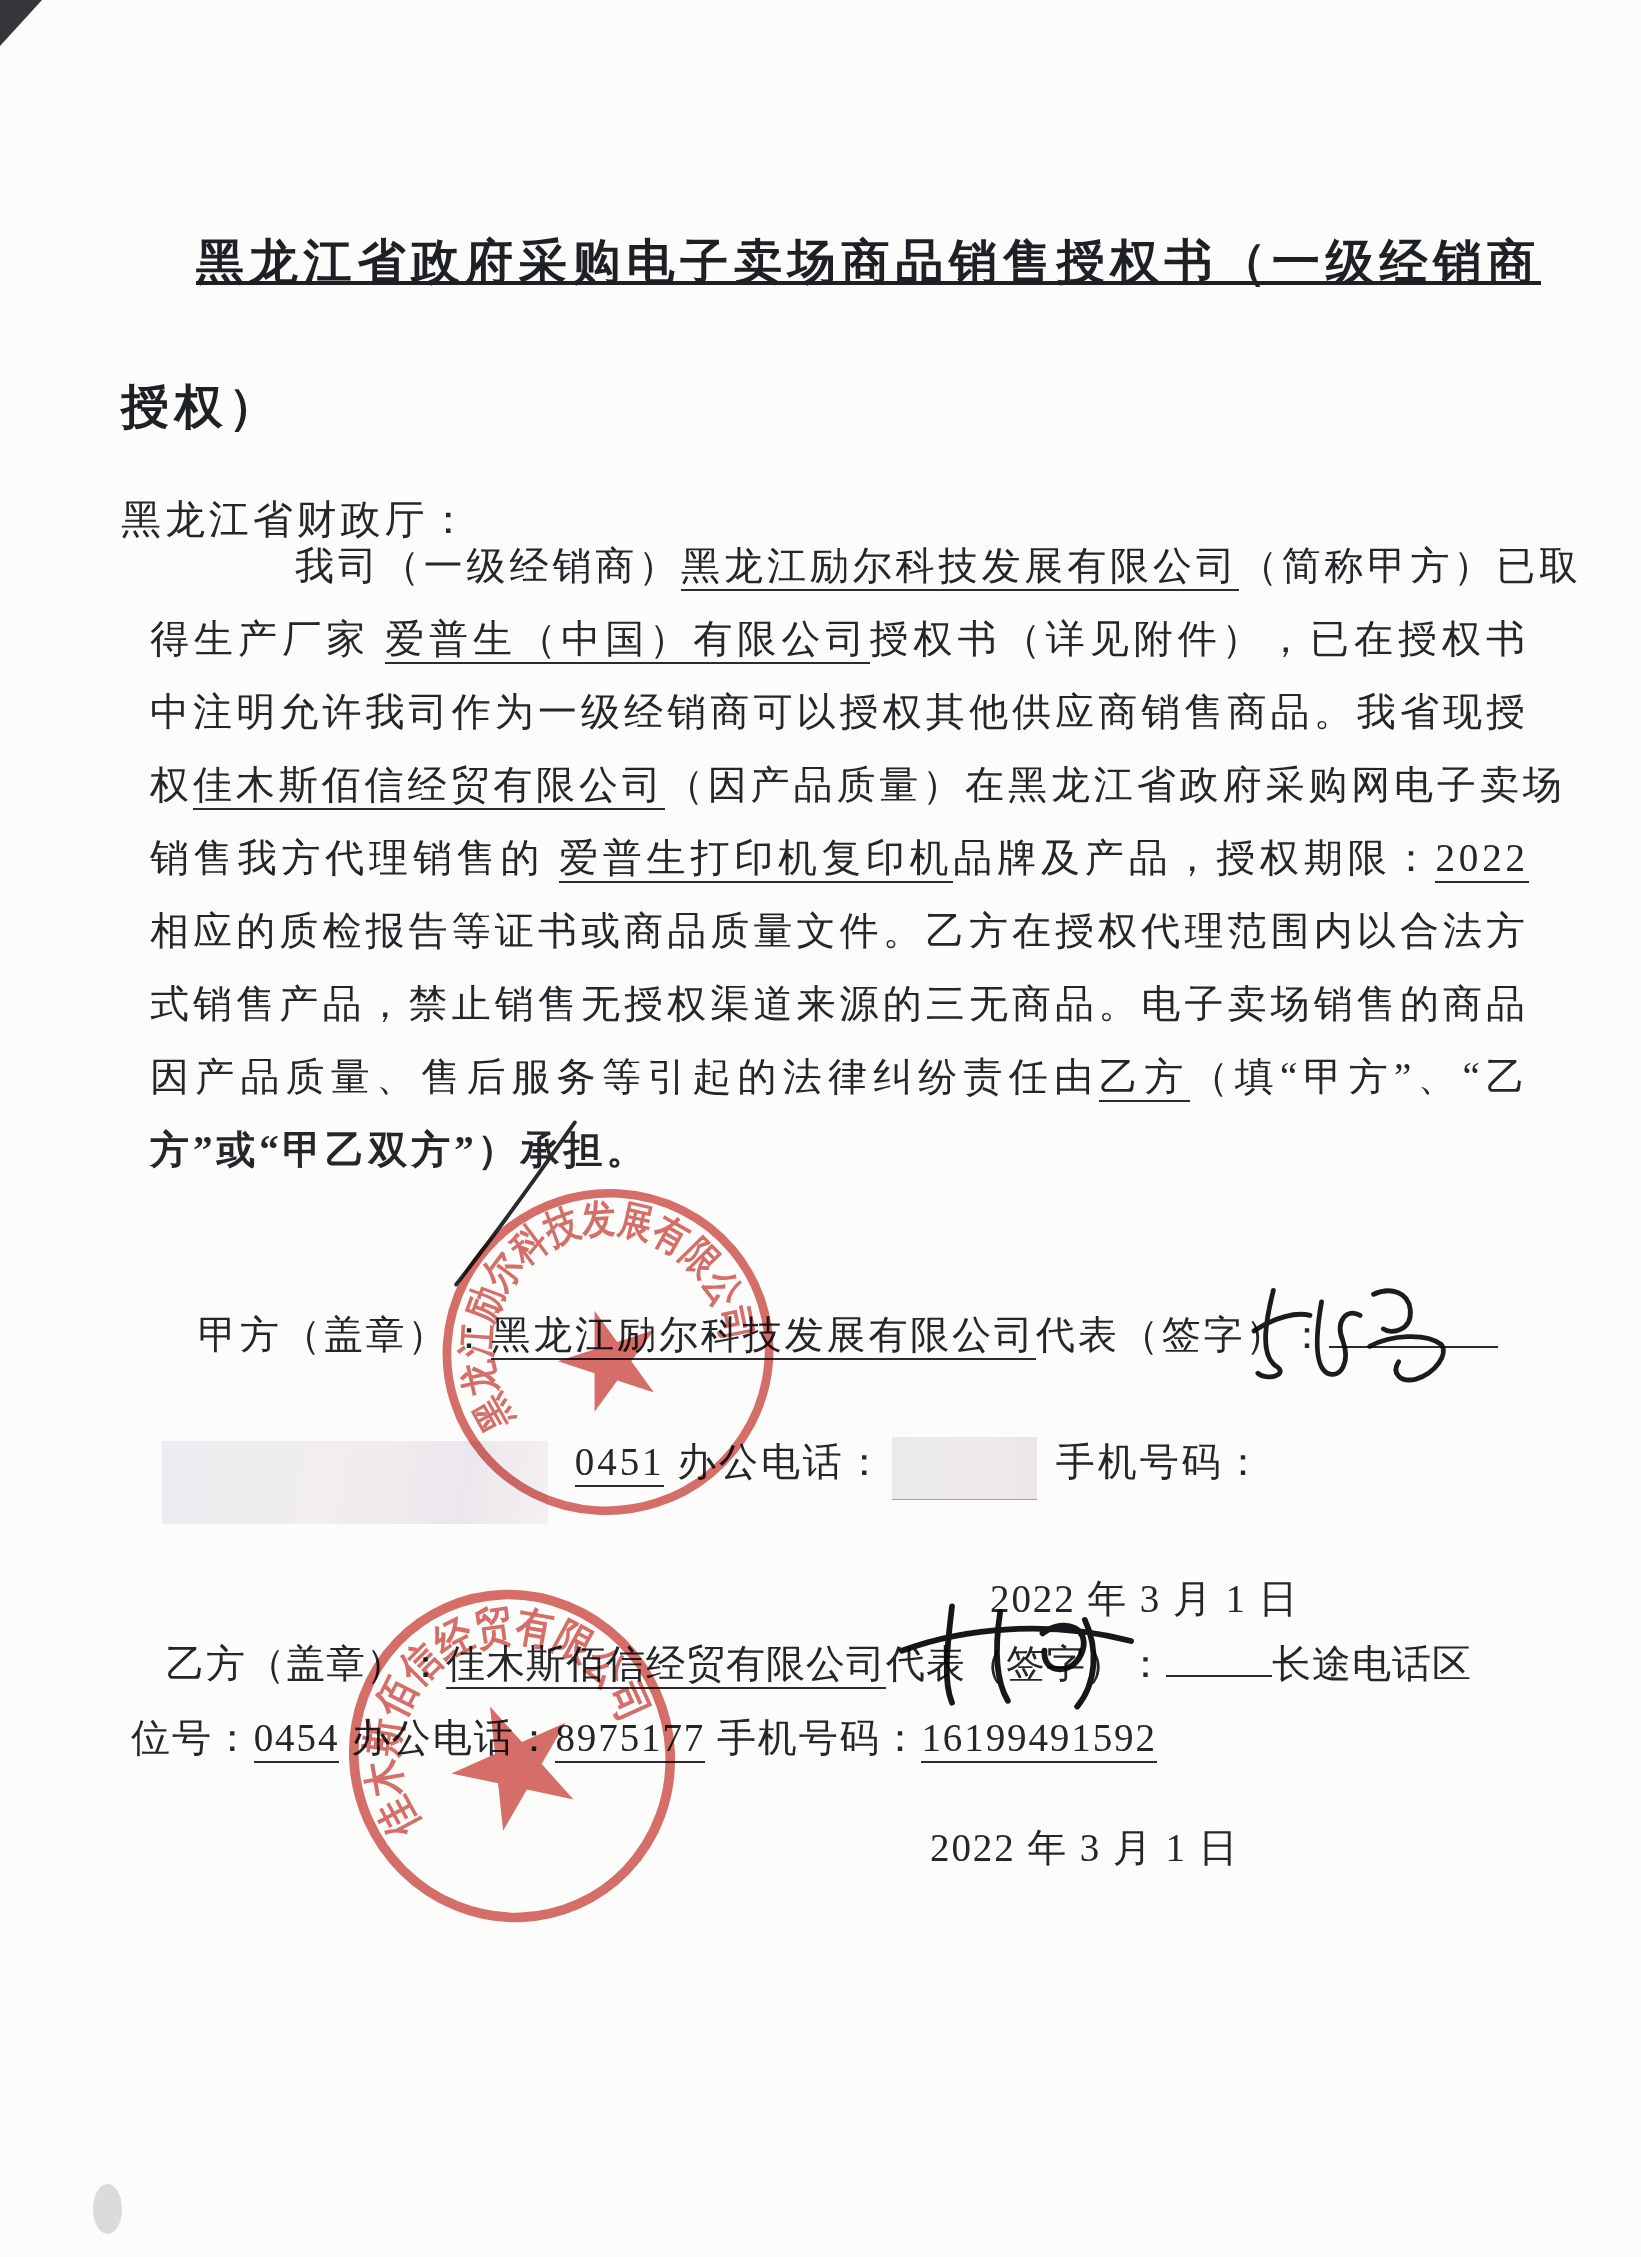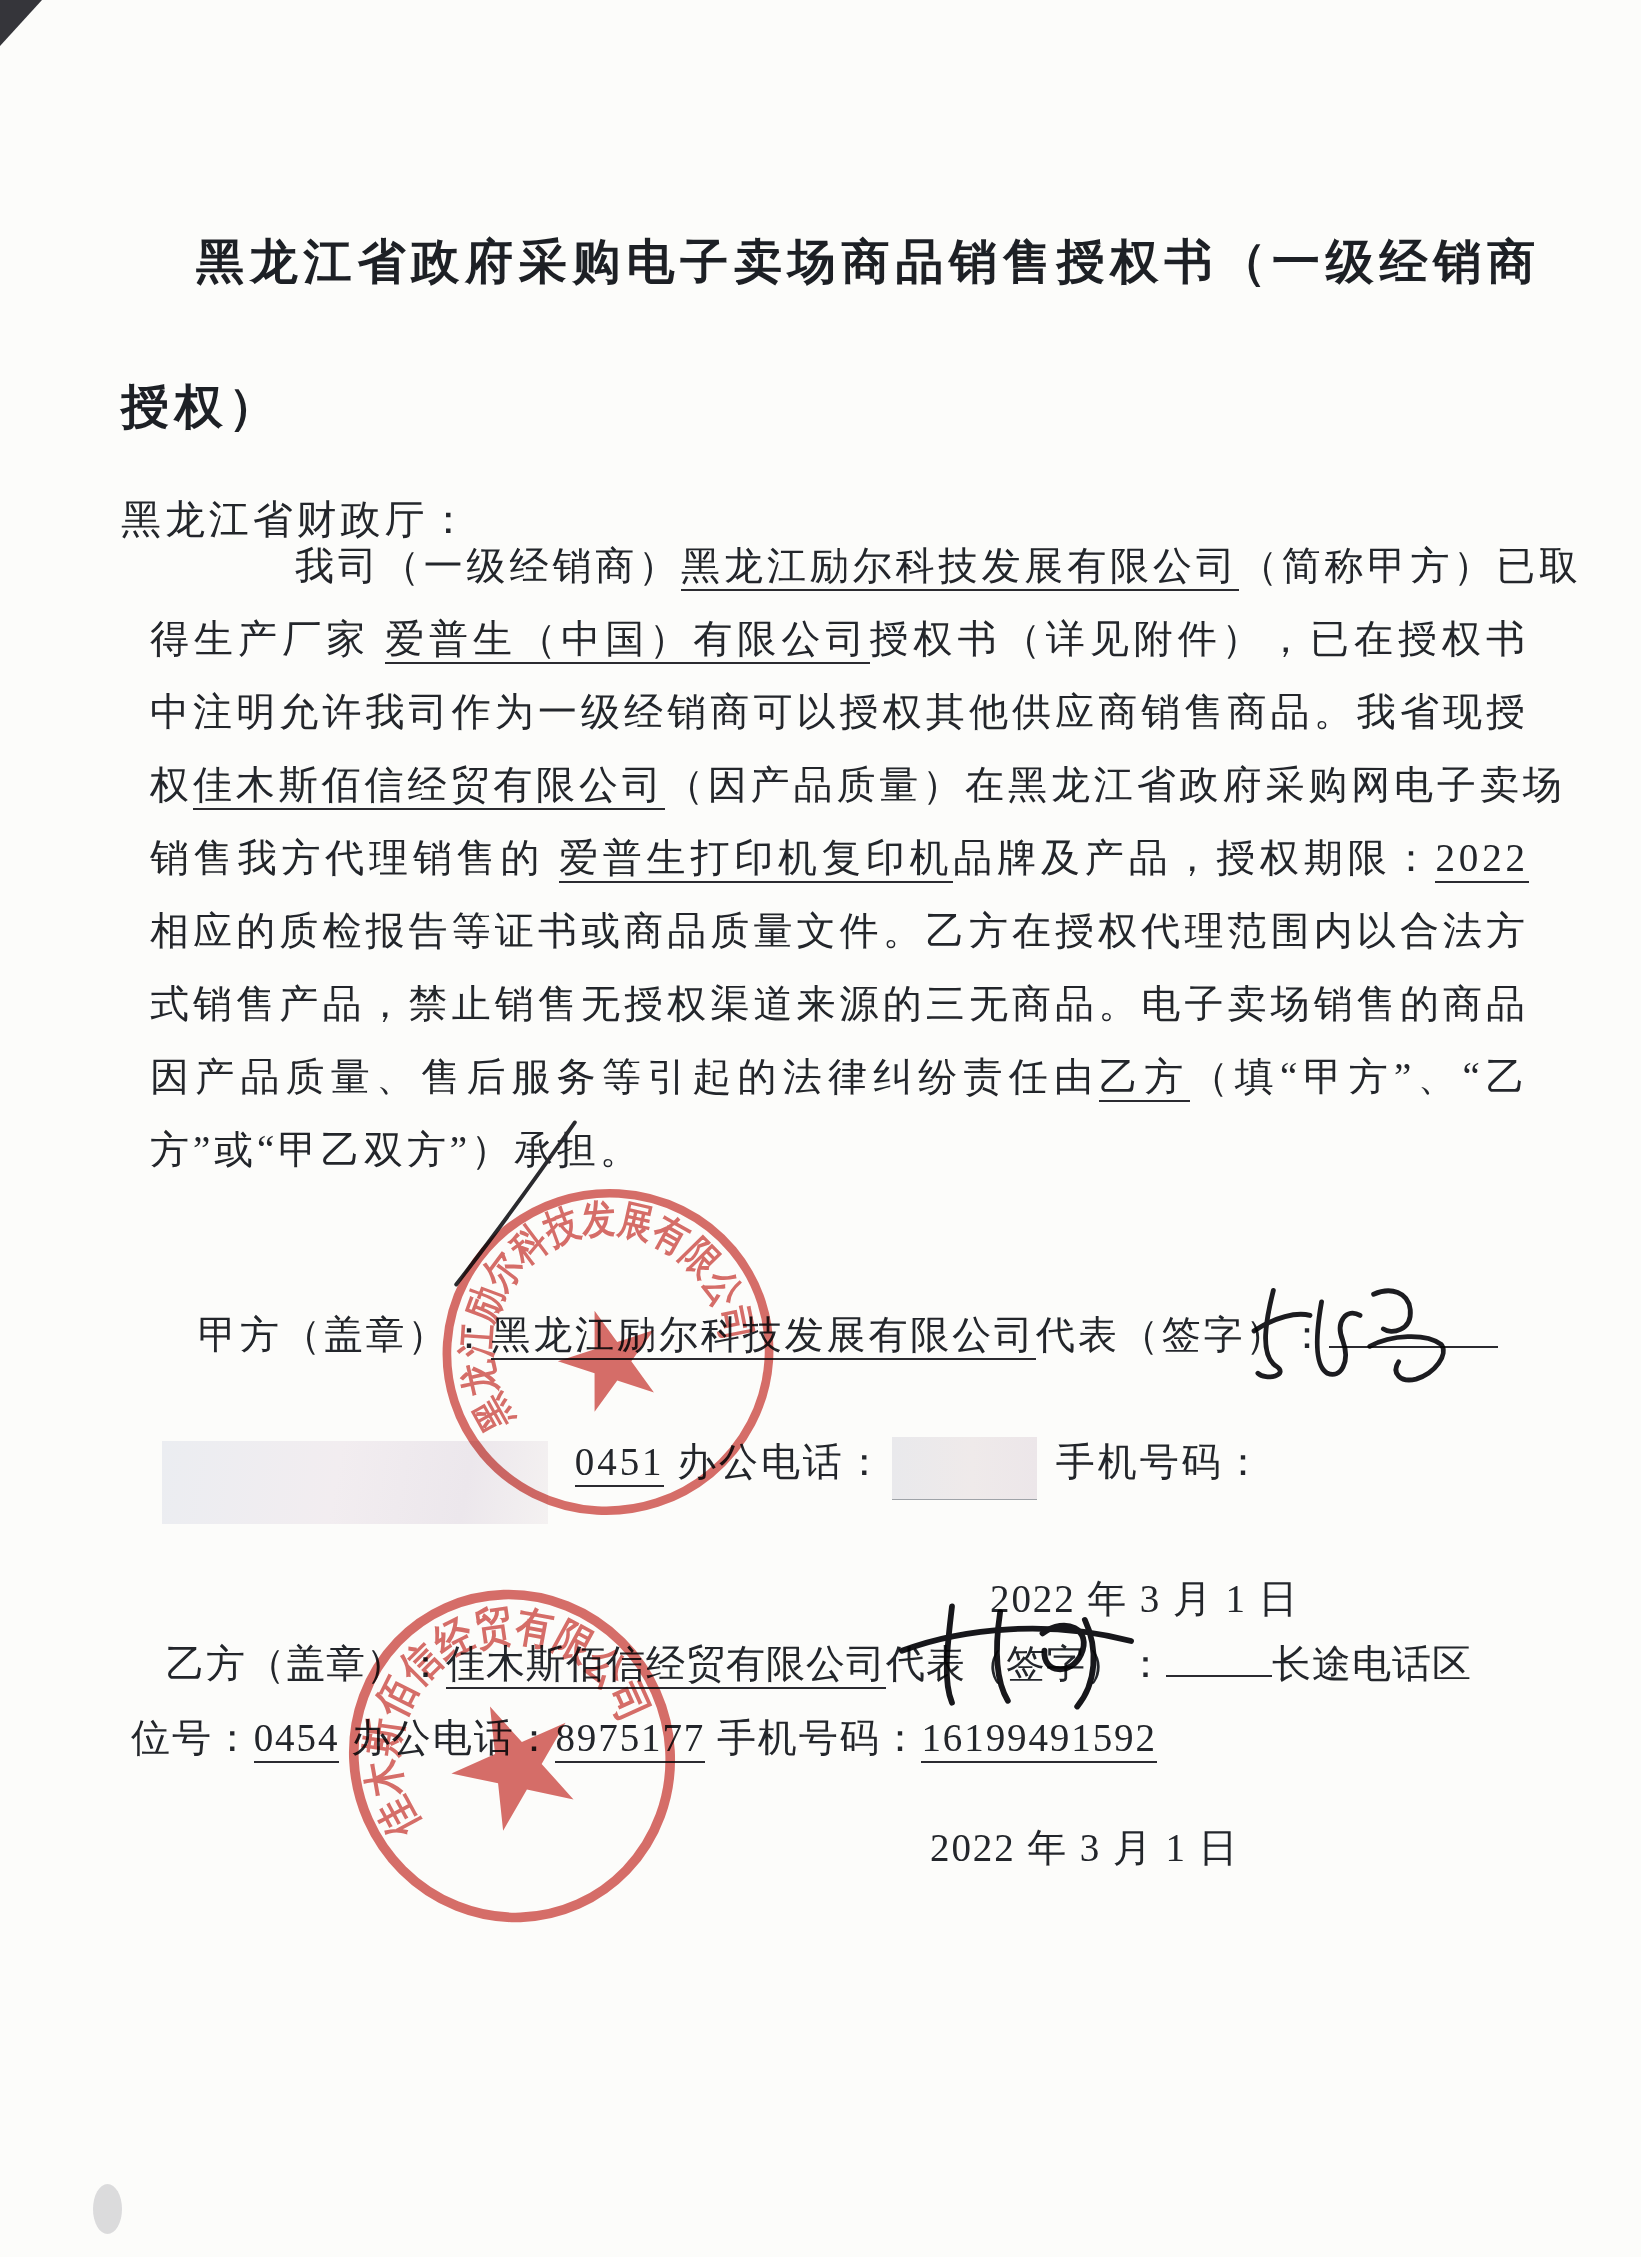--- a/index.html
+++ b/index.html
@@ -8,33 +8,33 @@
     background:#fcfcfa;overflow:hidden;
     font-family:"Liberation Serif","DejaVu Serif",serif;color:#23262b;
   }
   
   .title-line{
     position:absolute;left:121px;width:1408px;
     font-family:"Liberation Sans","DejaVu Sans",sans-serif;
     font-weight:bold;font-size:48px;letter-spacing:5.8px;color:#1d2025;
     white-space:nowrap;
   }
-  #title1{top:230px;padding-left:75px;}
+  #title1{top:230px;padding-left:75px;text-decoration:underline;}
   #title2{top:375px;}
   .salutation{
     position:absolute;left:121px;top:448px;font-size:40px;letter-spacing:3.9px;white-space:nowrap;margin-top:44px;
   }
   
   .para{position:absolute;left:121px;top:529px;width:1408px;font-size:39px;}
   .bline{
     height:73px;line-height:73px;letter-spacing:3.9px;
     text-align:justify;text-align-last:justify;white-space:nowrap;margin-left:29px;
   }
   .bline.indent{padding-left:145px;}
-  .bline.last{text-align:center;text-align-last:left;}
+  .bline.last{text-align:center;text-align-last:left;font-weight:bold;}
   .fill{border-bottom:2.9px solid #2b2b30;padding-bottom:1.9px;}
   .txt{}
   .blank{display:inline-block;border-bottom:2.9px solid #2b2b30;height:41px;vertical-align:baseline;}
   .redact{
     display:inline-block;height:62px;vertical-align:middle;margin:0 5.8px -5.8px 5.8px;
     background:linear-gradient(90deg,#e9e9ec 0%,#efeaea 55%,#ece6e9 100%);
     border-bottom:1.9px solid #9fa3a8;
   }
   
   .row{position:absolute;font-size:39px;white-space:nowrap;}

